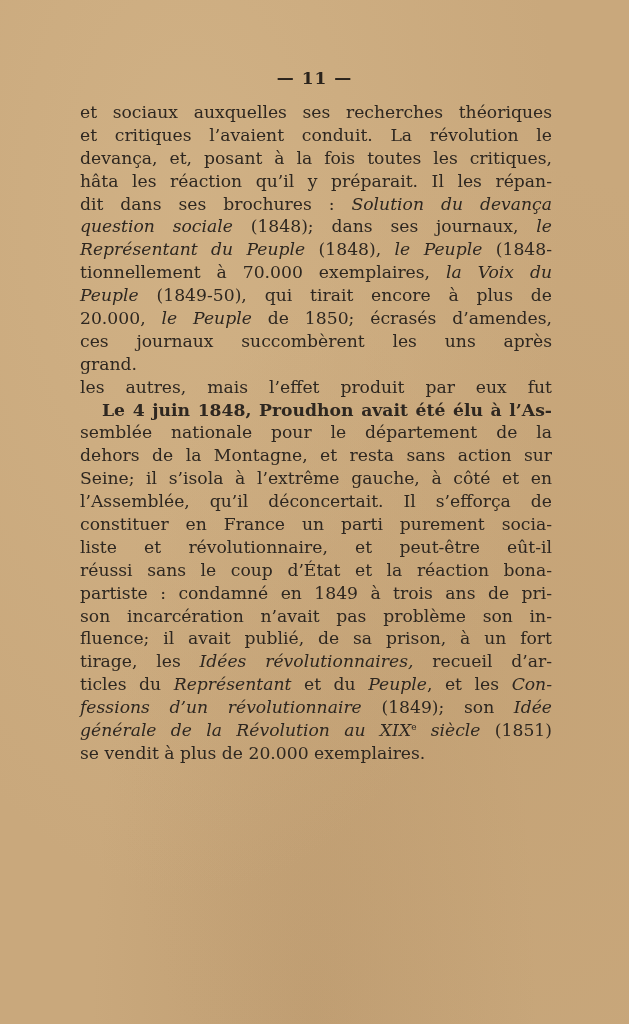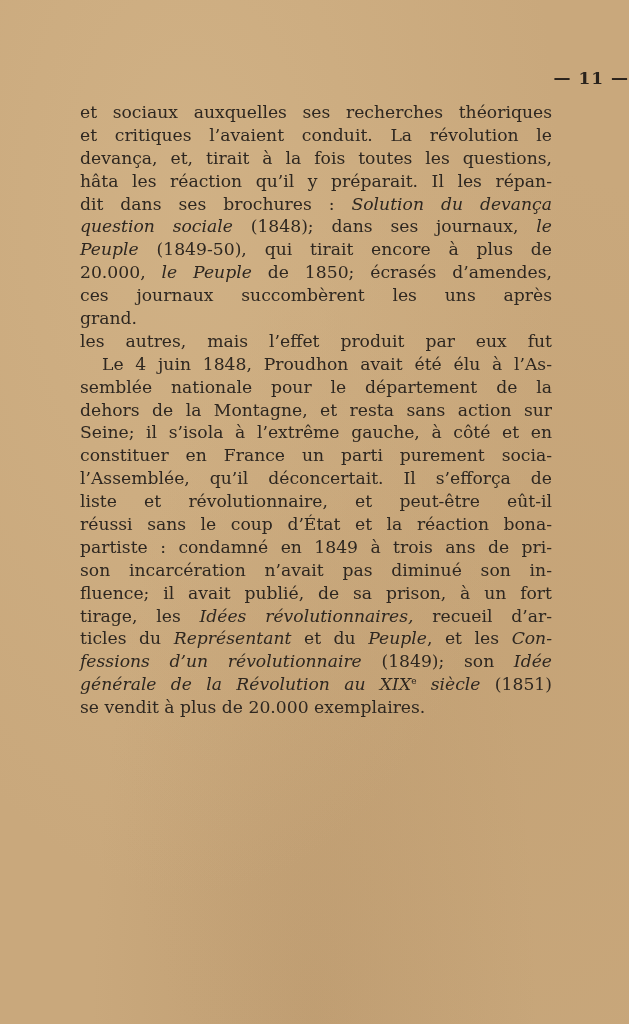--- a/index.html
+++ b/index.html
@@ -9,62 +9,64 @@
     background-image:
       radial-gradient(ellipse at 30% 20%, rgba(214,184,140,0.55) 0%, rgba(201,168,124,0) 60%),
       radial-gradient(ellipse at 80% 70%, rgba(190,155,110,0.35) 0%, rgba(201,168,124,0) 55%),
       radial-gradient(ellipse at 50% 100%, rgba(175,140,98,0.35) 0%, rgba(201,168,124,0) 50%);
     position: relative;
     font-family: "DejaVu Serif", "Liberation Serif", serif;
     color: #2e2720;
   }
   .folio {
     position: absolute; top: 68px; left: 0; width: 629px;
-    text-align: right; font-size: 17px; font-weight: bold; letter-spacing: 1px;
+    text-align: center; font-size: 17px; font-weight: bold; letter-spacing: 1px;
     color: #2a231c;
   }
   .text {
     position: absolute; top: 101px; left: 80px; width: 472px;
     font-size: 17.2px; line-height: 22.9px;
   }
   .line {
     display: block; white-space: nowrap;
     text-align: justify; text-align-last: justify;
     height: 22.9px; overflow: visible;
   }
   .line.last { text-align-last: left; }
-  .line.indent { padding-left: 22px; }
+  .line.indent { padding-left: 22px; font-weight: bold; }
   .it { font-style: italic; }
   sup { font-size: 9px; vertical-align: 6px; line-height: 0; }
 </style>
 </head>
 <body>
 
 <div class="folio">— 11 —</div>
 <div class="text" id="text">
     <span class="line"><span>et sociaux auxquelles ses recherches théoriques</span></span>
     <span class="line"><span>et critiques l’avaient conduit. La révolution le</span></span>
-    <span class="line"><span>devança, et, tirait à la fois toutes les questions,</span></span>
+    <span class="line"><span>devança, et, posant à la fois toutes les critiques,</span></span>
     <span class="line"><span>hâta les réaction qu’il y préparait. Il les répan-</span></span>
     <span class="line"><span>dit dans ses brochures : </span><span class="it">Solution du devança</span></span>
     <span class="line"><span class="it">question sociale</span><span> (1848); dans ses journaux, </span><span class="it">le</span></span>
+    <span class="line"><span class="it">Représentant du Peuple</span><span> (1848), </span><span class="it">le Peuple</span><span> (1848-</span></span>
+    <span class="line"><span>tionnellement à 70.000 exemplaires, </span><span class="it">la Voix du</span></span>
     <span class="line"><span class="it">Peuple</span><span> (1849-50), qui tirait encore à plus de</span></span>
     <span class="line"><span>20.000, </span><span class="it">le Peuple</span><span> de 1850; écrasés d’amendes,</span></span>
     <span class="line"><span>ces journaux succombèrent les uns après</span></span>
     <span class="line last"><span>grand.</span></span>
     <span class="line"><span>les autres, mais l’effet produit par eux fut</span></span>
     <span class="line indent"><span>Le 4 juin 1848, Proudhon avait été élu à l’As-</span></span>
     <span class="line"><span>semblée nationale pour le département de la</span></span>
     <span class="line"><span>dehors de la Montagne, et resta sans action sur</span></span>
     <span class="line"><span>Seine; il s’isola à l’extrême gauche, à côté et en</span></span>
+    <span class="line"><span>l’Assemblée, qu’il déconcertait. Il s’efforça de</span></span>
     <span class="line"><span>constituer en France un parti purement socia-</span></span>
-    <span class="line"><span>l’Assemblée, qu’il déconcertait. Il s’efforça de</span></span>
     <span class="line"><span>liste et révolutionnaire, et peut-être eût-il</span></span>
     <span class="line"><span>réussi sans le coup d’État et la réaction bona-</span></span>
     <span class="line"><span>partiste : condamné en 1849 à trois ans de pri-</span></span>
-    <span class="line"><span>son incarcération n’avait pas diminué son in-</span></span>
+    <span class="line"><span>son incarcération n’avait pas problème son in-</span></span>
     <span class="line"><span>fluence; il avait publié, de sa prison, à un fort</span></span>
     <span class="line"><span>tirage, les </span><span class="it">Idées révolutionnaires,</span><span> recueil d’ar-</span></span>
     <span class="line"><span>ticles du </span><span class="it">Représentant</span><span> et du </span><span class="it">Peuple</span><span>, et les </span><span class="it">Con-</span></span>
     <span class="line"><span class="it">fessions d’un révolutionnaire</span><span> (1849); son </span><span class="it">Idée</span></span>
     <span class="line"><span class="it">générale de la Révolution au XIX</span><sup>e</sup><span class="it"> siècle</span><span> (1851)</span></span>
     <span class="line last"><span>se vendit à plus de 20.000 exemplaires.</span></span>
   </div>
 
 </body></html>

